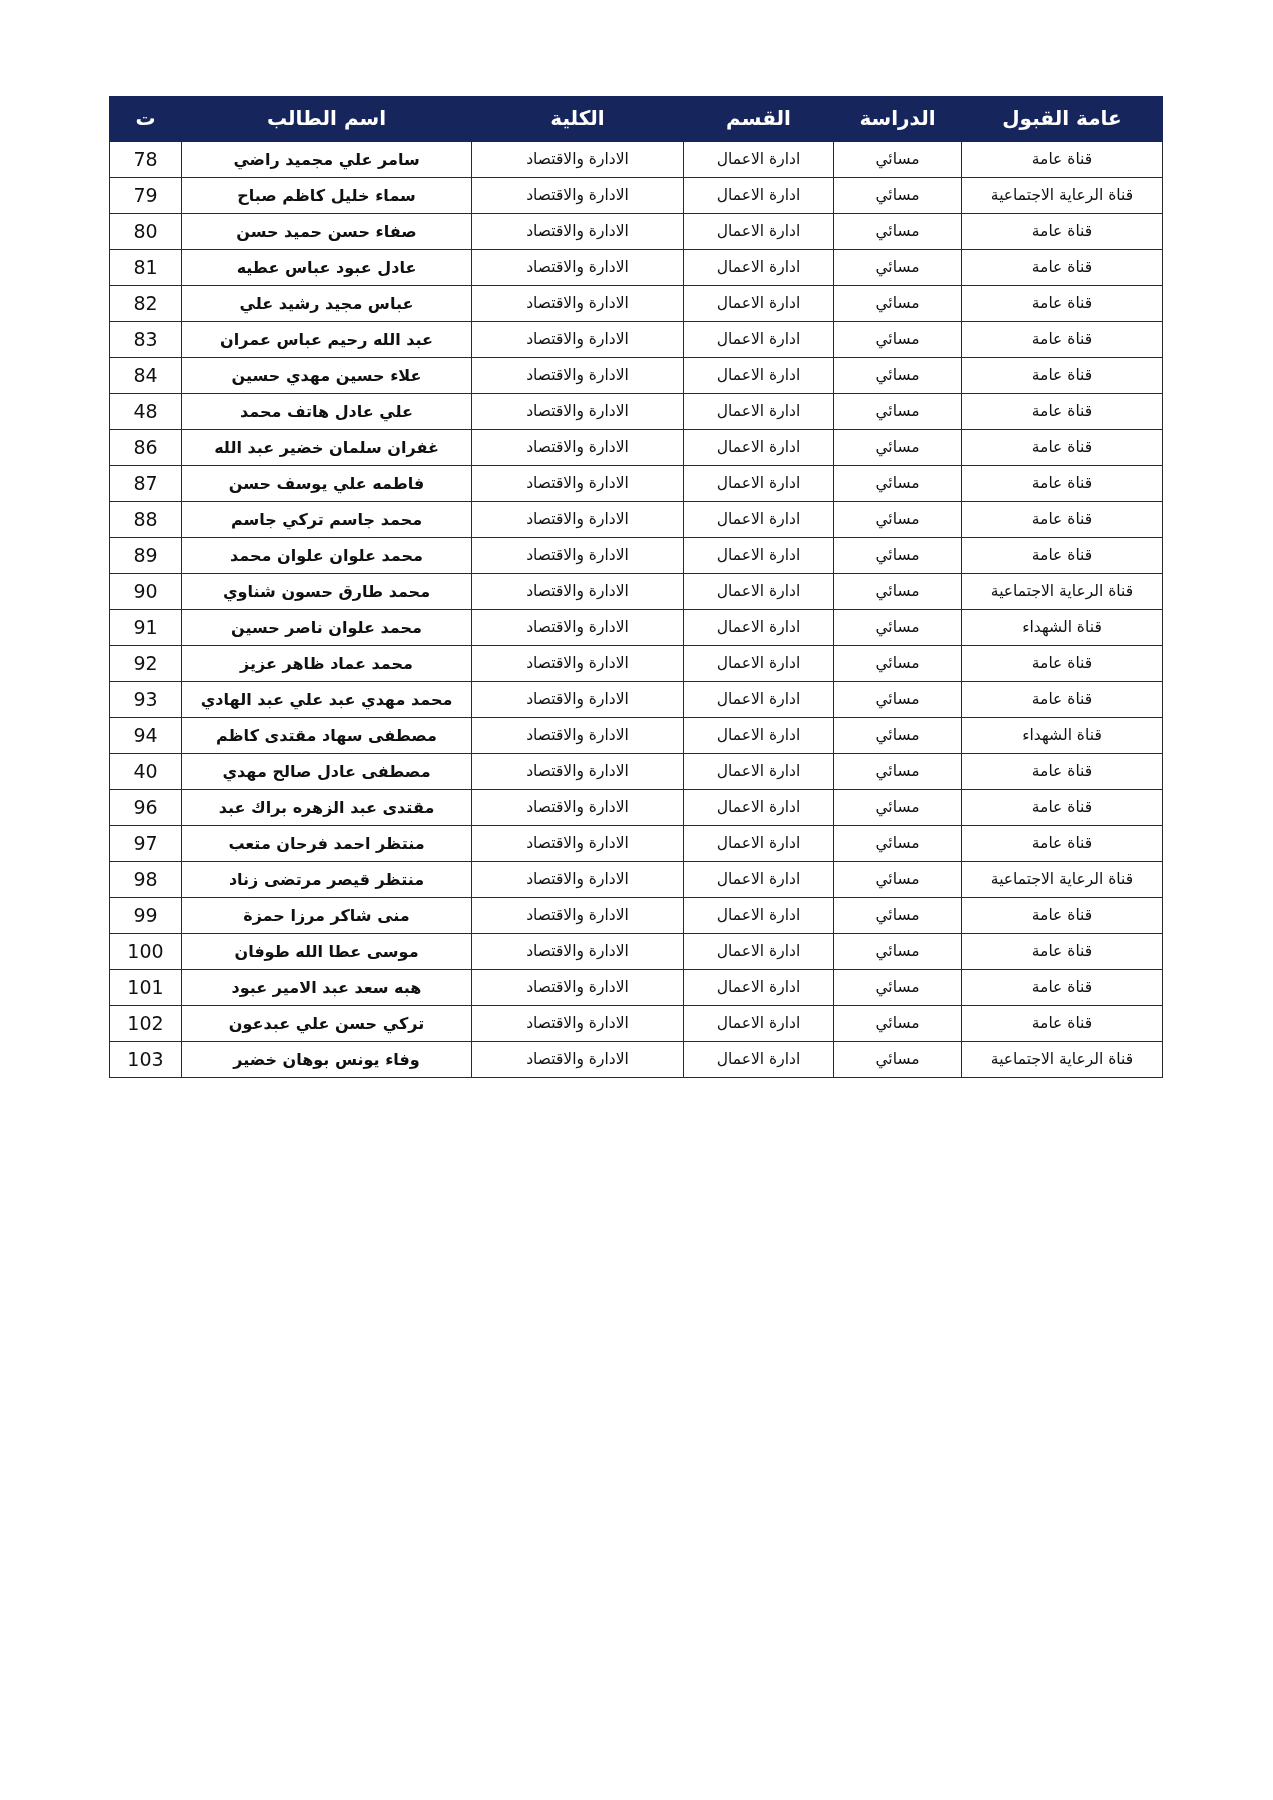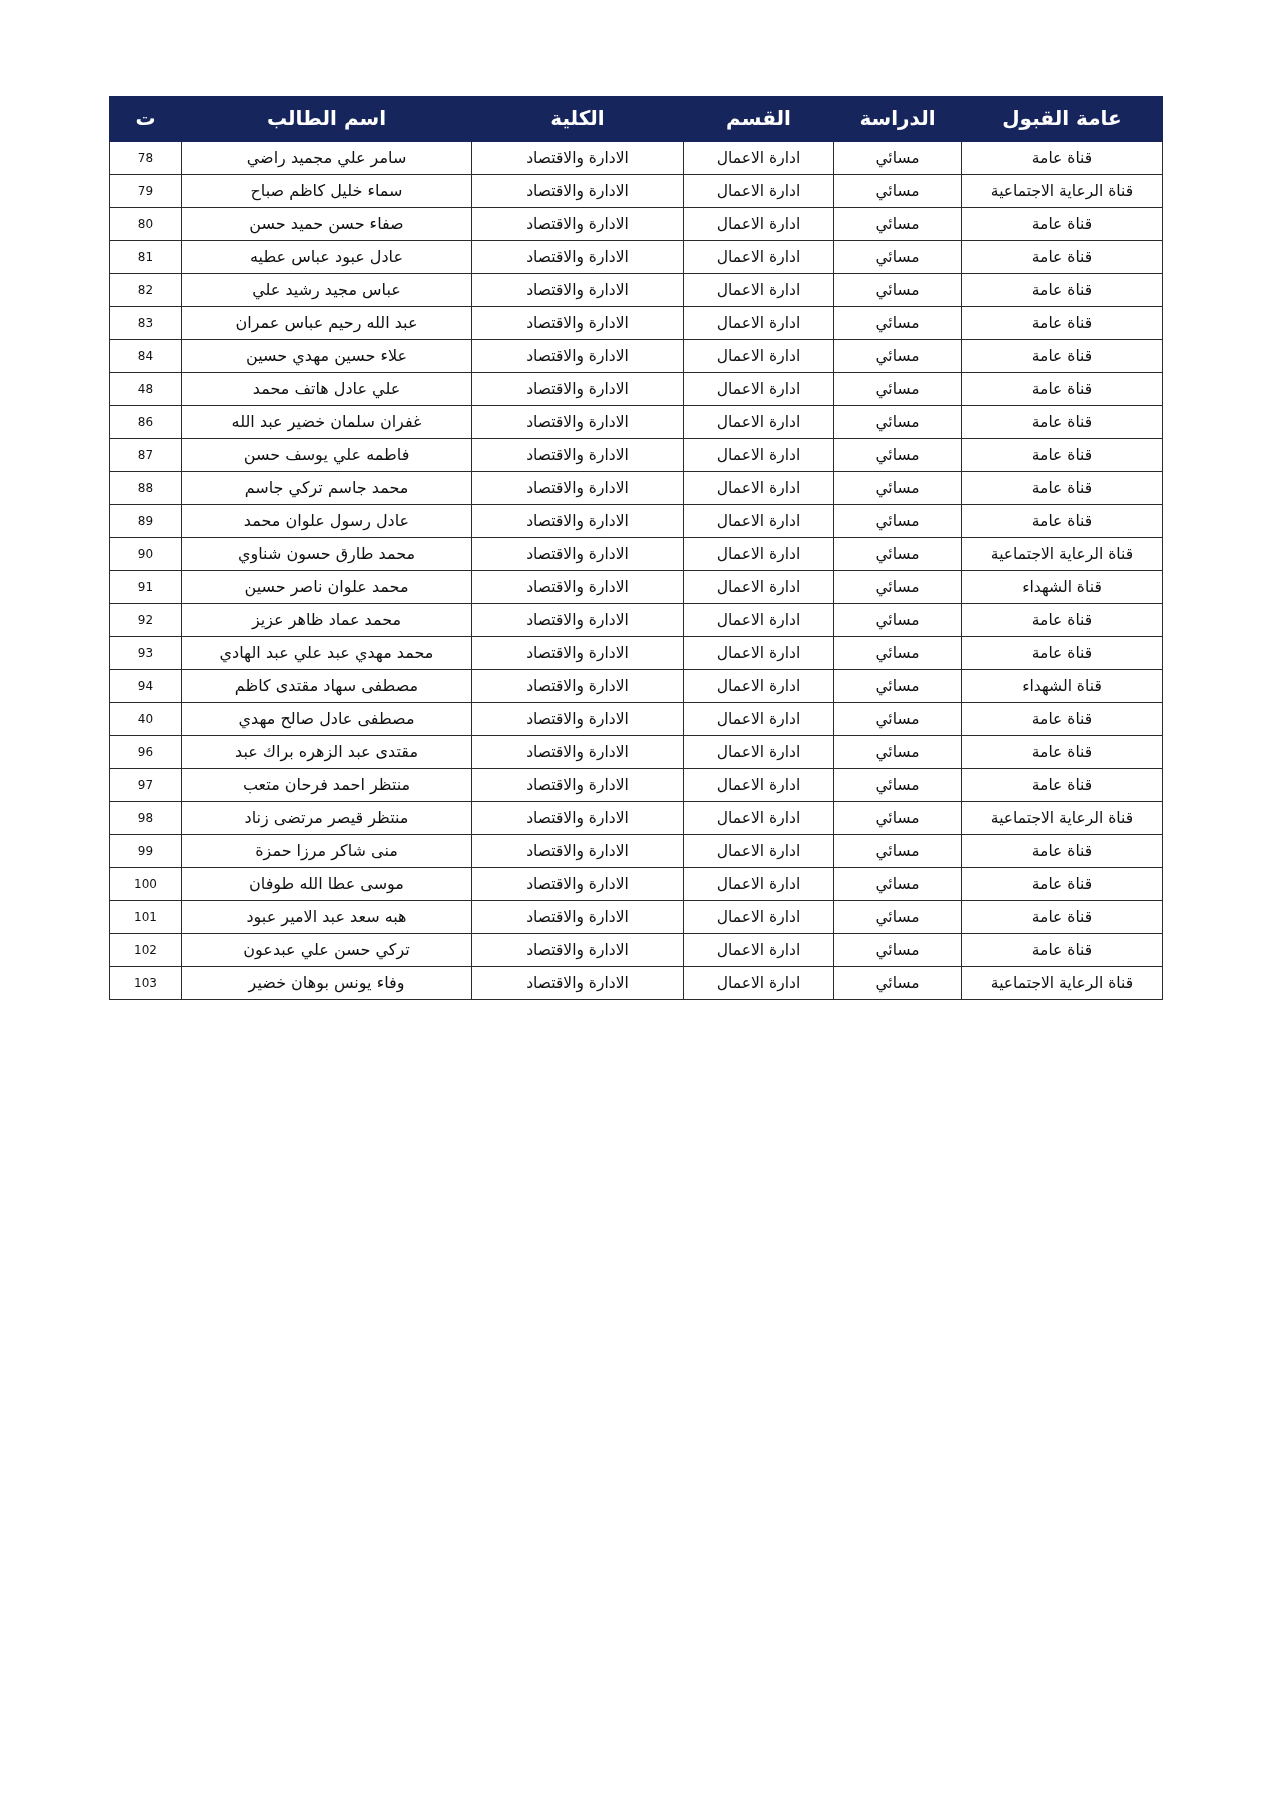--- a/index.html
+++ b/index.html
@@ -49,25 +49,26 @@
     border: 1px solid #2b2b2b;
     text-align: center;
     font-size: 15.5px;
     padding: 6px 4px 7px 4px;
     background: #ffffff;
     color: #111111;
     white-space: nowrap;
     overflow: hidden;
   }
   table.students tbody td.num {
-    font-size: 12px;
+    font-size: 19px;
     direction: ltr;
   }
   table.students tbody td.name {
     font-size: 16px;
+    font-weight: bold;
   }
 </style>
 </head>
 <body>
 
 <div class="page">
   <table class="students">
     <colgroup>
       <col class="c-chan">
       <col class="c-study">
@@ -173,21 +174,21 @@
           <td>ادارة الاعمال</td>
           <td>الادارة والاقتصاد</td>
           <td class="name">محمد جاسم تركي جاسم</td>
           <td class="num">88</td>
         </tr>
         <tr>
           <td>قناة عامة</td>
           <td>مسائي</td>
           <td>ادارة الاعمال</td>
           <td>الادارة والاقتصاد</td>
-          <td class="name">عادل رسول علوان محمد</td>
+          <td class="name">محمد علوان علوان محمد</td>
           <td class="num">89</td>
         </tr>
         <tr>
           <td>قناة الرعاية الاجتماعية</td>
           <td>مسائي</td>
           <td>ادارة الاعمال</td>
           <td>الادارة والاقتصاد</td>
           <td class="name">محمد طارق حسون شناوي</td>
           <td class="num">90</td>
         </tr>

